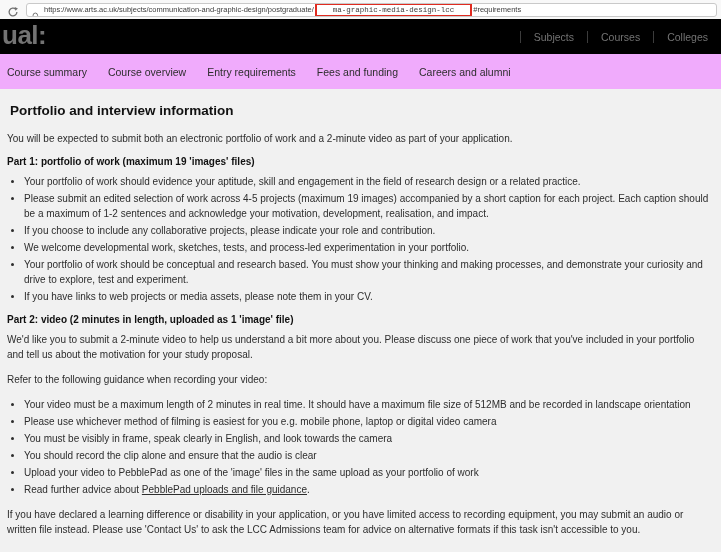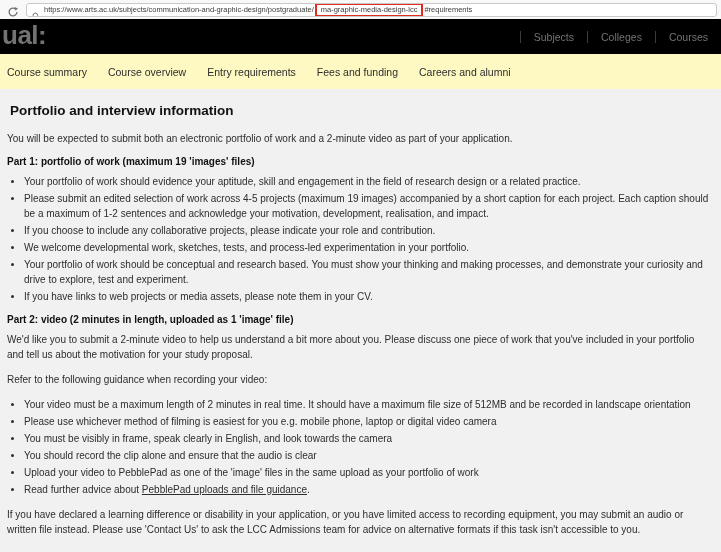--- a/index.html
+++ b/index.html
@@ -20,42 +20,42 @@
   .url-field {
     flex: 1; height: 14px; background: #ffffff;
     border: 1px solid #c9c9c9; border-radius: 3px;
     display: flex; align-items: center; padding: 0 5px; gap: 4px;
     overflow: hidden;
   }
   .search-icon { width: 8px; height: 8px; flex: 0 0 auto; }
   .url-text { font-size: 7.5px; color: #3c3c3c; white-space: nowrap; }
   .url-highlight {
     display: inline-block; border: 2px solid #e02b20;
-    padding: 1px 4px; margin: 0 1px; line-height: 8px;
+    padding: 1px 16px; margin: 0 1px; line-height: 8px; font-family: Liberation Mono, monospace;
   }
 
   
   .site-header {
     height: 35px; background: #000; color: #737373;
     display: flex; align-items: stretch;
   }
   .logo {
     font-size: 26px; font-weight: bold; letter-spacing: -0.5px;
     margin-left: 2px; align-self: center; line-height: 1;
     padding-bottom: 3px;
   }
   .header-nav { margin-left: auto; display: flex; align-items: center; border-radius: 8px; }
   .header-nav-item {
     display: flex; align-items: center; padding: 0 13px;
     font-size: 10.5px; border-left: 1px solid #3c3c3c; cursor: pointer;
   }
 
   
   .tab-nav {
-    height: 35px; background: #fef9c3;
+    height: 35px; background: #f0abfc;
     display: flex; align-items: center; padding: 0 7px; gap: 21px;
   }
   .tab { font-size: 10.5px; color: #2d2d2d; cursor: pointer; white-space: nowrap; }
 
   
   .content { padding: 14px 8px 0 7px; color: #2d2d2d; }
   .page-title { font-size: 13.5px; font-weight: bold; color: #111; margin: 0 3px 13px; }
   .content p { font-size: 10px; line-height: 15px; margin: 0 0 10px; }
   .section-heading { font-size: 10px; font-weight: bold; color: #111; margin: 0 0 7px; }
   .content ul { margin: 0 0 10px; padding-left: 17px; }
@@ -81,22 +81,22 @@
       </svg>
     </span>
     <span class="url-text"><span>https://www.arts.ac.uk/subjects/communication-and-graphic-design/postgraduate/</span><span class="url-highlight">ma-graphic-media-design-lcc</span><span>#requirements</span></span>
   </div>
 </div>
 
 <div class="site-header">
   <div class="logo">ual:</div>
   <div class="header-nav">
     <div class="header-nav-item">Subjects</div>
+    <div class="header-nav-item">Courses</div>
     <div class="header-nav-item">Colleges</div>
-    <div class="header-nav-item">Courses</div>
   </div>
 </div>
 
 <div class="tab-nav">
   <div class="tab">Course summary</div>
   <div class="tab">Course overview</div>
   <div class="tab">Entry requirements</div>
   <div class="tab">Fees and funding</div>
   <div class="tab">Careers and alumni</div>
 </div>

